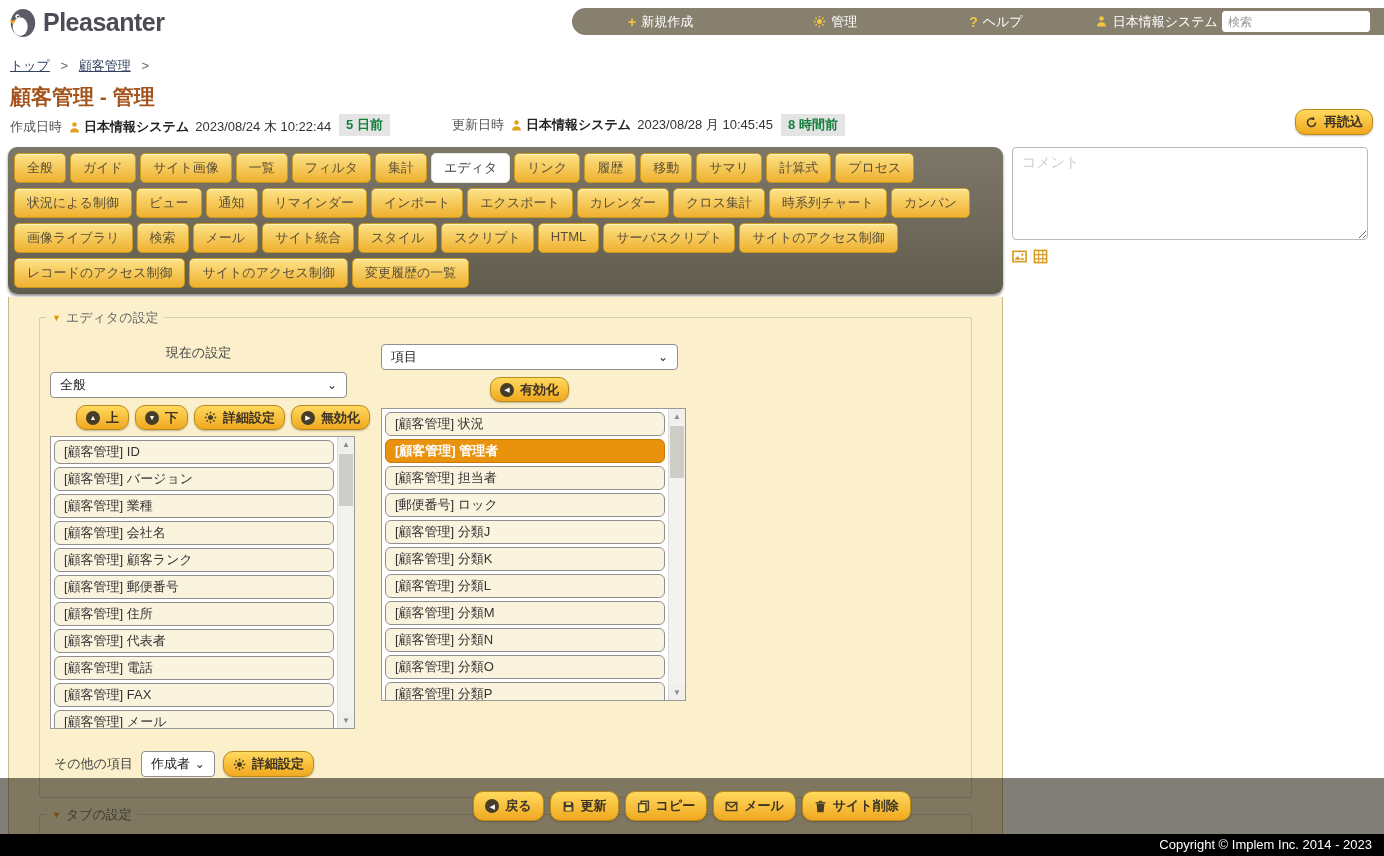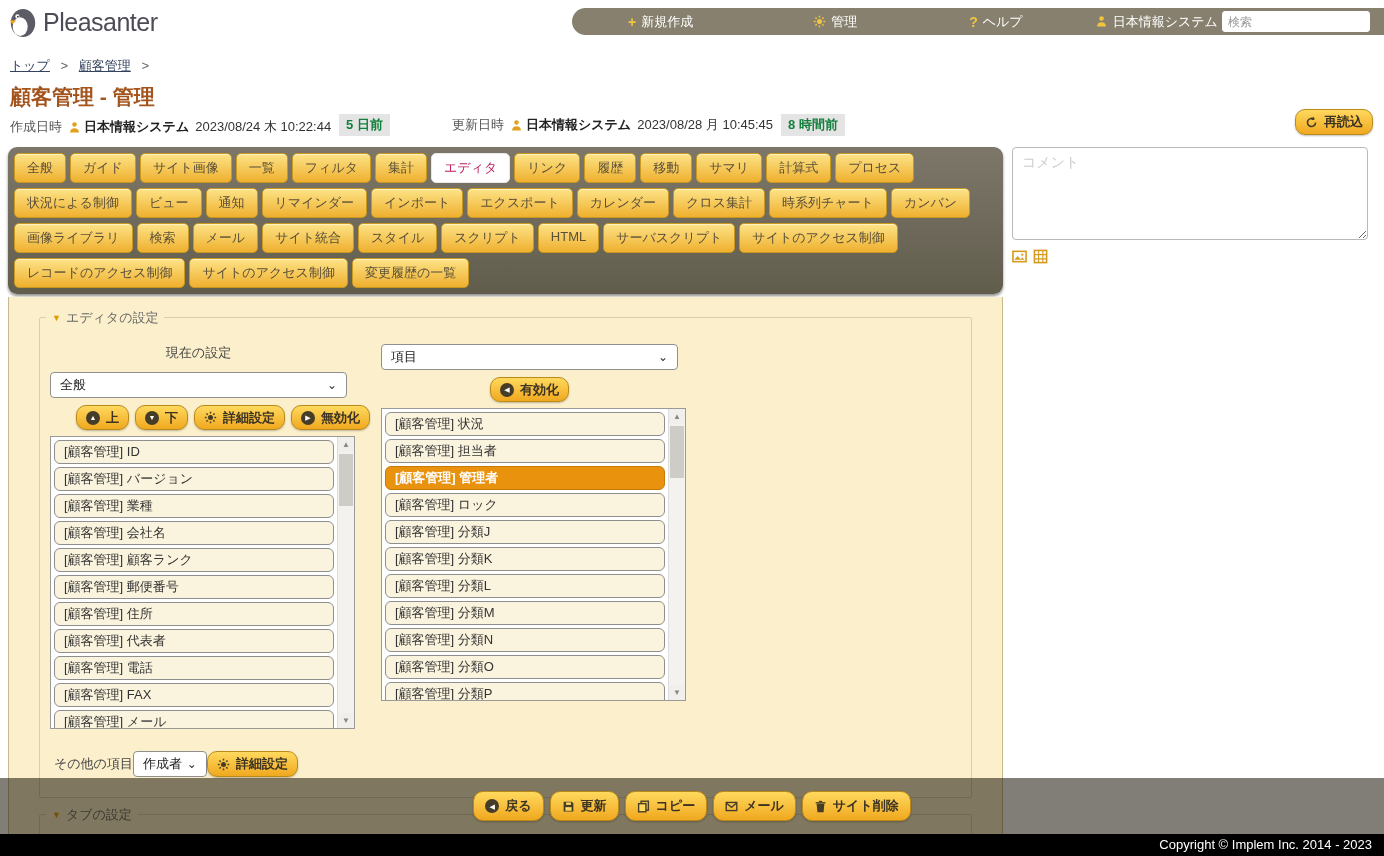--- a/index.html
+++ b/index.html
@@ -2,21 +2,21 @@
 <html><head>
 <meta charset="utf-8">
 <style>
   html,body{margin:0;padding:0;}
   body{font-family:"Liberation Sans","DejaVu Sans",sans-serif;background:#fff;}
   .page{position:relative;width:1384px;height:856px;overflow:hidden;background:#fff;}
 
   
   .topbar{position:relative;height:48px;}
   .logo{position:absolute;left:8px;top:5px;display:flex;align-items:center;gap:5px;}
-  .logo-text{font-size:25px;font-weight:normal;color:#4c4c56;letter-spacing:-0.5px;}
+  .logo-text{font-size:25px;font-weight:bold;color:#4c4c56;letter-spacing:-0.5px;}
   .mainnav{position:absolute;left:572px;right:0;top:8px;height:27px;background:#87806f;
     border-radius:14px 0 0 14px;display:flex;align-items:center;color:#fff;font-size:13px;}
   .nav-item{display:flex;align-items:center;gap:5px;cursor:pointer;white-space:nowrap;}
   .nav-item .txticon{color:#f2c53d;font-weight:bold;font-size:14px;}
   .nav-item .svgicon{color:#f2c53d;}
   .nav-item:nth-child(1){margin-left:56px;}
   .nav-item:nth-child(2){margin-left:120px;}
   .nav-item:nth-child(3){margin-left:112px;}
   .nav-item:nth-child(4){margin-left:72px;}
   .nav-search{margin-left:auto;margin-right:14px;width:136px;height:19px;border:1px solid #fff;
@@ -52,21 +52,21 @@
   .content{display:flex;align-items:flex-start;padding:0 8px;margin-top:11px;}
   .left-col{width:995px;box-sizing:border-box;}
   .right-col{flex:1;margin-left:9px;padding-right:8px;}
 
   
   .tabstrip{background:linear-gradient(#7d7769,#615d4d);border-radius:9px;padding:6px 5px 1px 6px;
     box-shadow:0 2px 3px rgba(0,0,0,0.45);display:flex;flex-wrap:wrap;box-sizing:border-box;}
   .tab{background:linear-gradient(#fde387,#efb02f);border:1px solid #c9991f;border-radius:5px;
     padding:5px 12px;font-size:13px;color:#5b4f38;margin:0 4px 5px 0;cursor:pointer;
     box-shadow:inset 0 1px 0 rgba(255,255,255,0.5);white-space:nowrap;}
-  .tab.selected{background:#fff;color:#be185d;border-color:#e8e8e8;}
+  .tab.selected{background:#fff;color:#404040;border-color:#e8e8e8;}
 
   
   .panel{background:#fbf0cb;border:1px solid #c6b98e;border-top:none;margin-top:3px;
     padding:14px 10px 10px 10px;height:562px;box-sizing:border-box;overflow:hidden;}
   .fieldset{position:relative;border:1px solid #d8cfb0;border-radius:2px;padding:26px 10px 20px 10px;margin:6px 20px 0 20px;}
   .legend{position:absolute;top:-9px;left:6px;background:#fbf0cb;padding:0 6px;font-size:13px;
     color:#666;display:flex;align-items:center;gap:5px;}
   .tri{color:#e09a00;font-size:9px;line-height:1;}
 
   .columns{display:flex;gap:26px;}
@@ -82,21 +82,21 @@
   .listbox{width:305px;height:293px;background:#fff;border:1px solid #9a9a9a;display:flex;box-sizing:border-box;overflow:hidden;}
   .list-items{flex:1;overflow:hidden;padding:0 2px;}
   .list-item{height:22px;line-height:22px;background:#faf3dd;border:1px solid #8f8f8f;border-radius:6px;
     margin:3px 1px;padding:0 9px;font-size:13px;color:#333;cursor:pointer;white-space:nowrap;overflow:hidden;}
   .list-item.selected{background:#e8920e;border-color:#c87a06;color:#fff;font-weight:bold;}
   .scrollbar{width:16px;background:#f3f2ee;border-left:1px solid #ddd;display:flex;flex-direction:column;}
   .sb-btn{height:15px;display:flex;align-items:center;justify-content:center;font-size:8px;color:#888;background:#f0efeb;cursor:pointer;}
   .sb-track{flex:1;position:relative;}
   .sb-thumb{position:absolute;top:2px;left:1px;right:1px;height:52px;background:#cdccc7;cursor:grab;}
 
-  .other-row{display:flex;align-items:center;gap:0;margin:22px 0 0 4px;font-size:13px;color:#444;}
+  .other-row{display:flex;align-items:center;gap:8px;margin:22px 0 0 4px;font-size:13px;color:#444;}
   .other-row .select{width:74px;}
   .fs-tab{margin-top:16px;height:70px;}
 
   
   .comment-box{width:100%;height:93px;border:1px solid #b9b9b9;border-radius:4px;resize:both;
     font-size:14px;padding:6px 9px;box-sizing:border-box;color:#333;font-family:inherit;outline:none;}
   .comment-box::placeholder{color:#ccc;}
   .comment-icons{margin-top:5px;display:flex;gap:6px;color:#d59a1e;}
   .cbtn{width:15px;height:15px;cursor:pointer;display:inline-flex;}
   .cbtn .svgicon{width:15px;height:15px;color:#d59a1e;}
@@ -320,23 +320,23 @@
                   <button class="goldbtn">
                     <span class="cicon">
                       <span>◀</span>
                     </span>
                     <span>有効化</span>
                   </button>
                 </div>
               <div class="listbox">
                 <div class="list-items" id="choices-list">
                     <div class="list-item">[顧客管理] 状況</div>
+                    <div class="list-item selected">[顧客管理] 管理者</div>
                     <div class="list-item">[顧客管理] 担当者</div>
-                    <div class="list-item selected">[顧客管理] 管理者</div>
-                    <div class="list-item">[顧客管理] ロック</div>
+                    <div class="list-item">[郵便番号] ロック</div>
                     <div class="list-item">[顧客管理] 分類J</div>
                     <div class="list-item">[顧客管理] 分類K</div>
                     <div class="list-item">[顧客管理] 分類L</div>
                     <div class="list-item">[顧客管理] 分類M</div>
                     <div class="list-item">[顧客管理] 分類N</div>
                     <div class="list-item">[顧客管理] 分類O</div>
                     <div class="list-item">[顧客管理] 分類P</div>
                   </div>
                 <div class="scrollbar">
                   <div class="sb-btn">▲</div>

